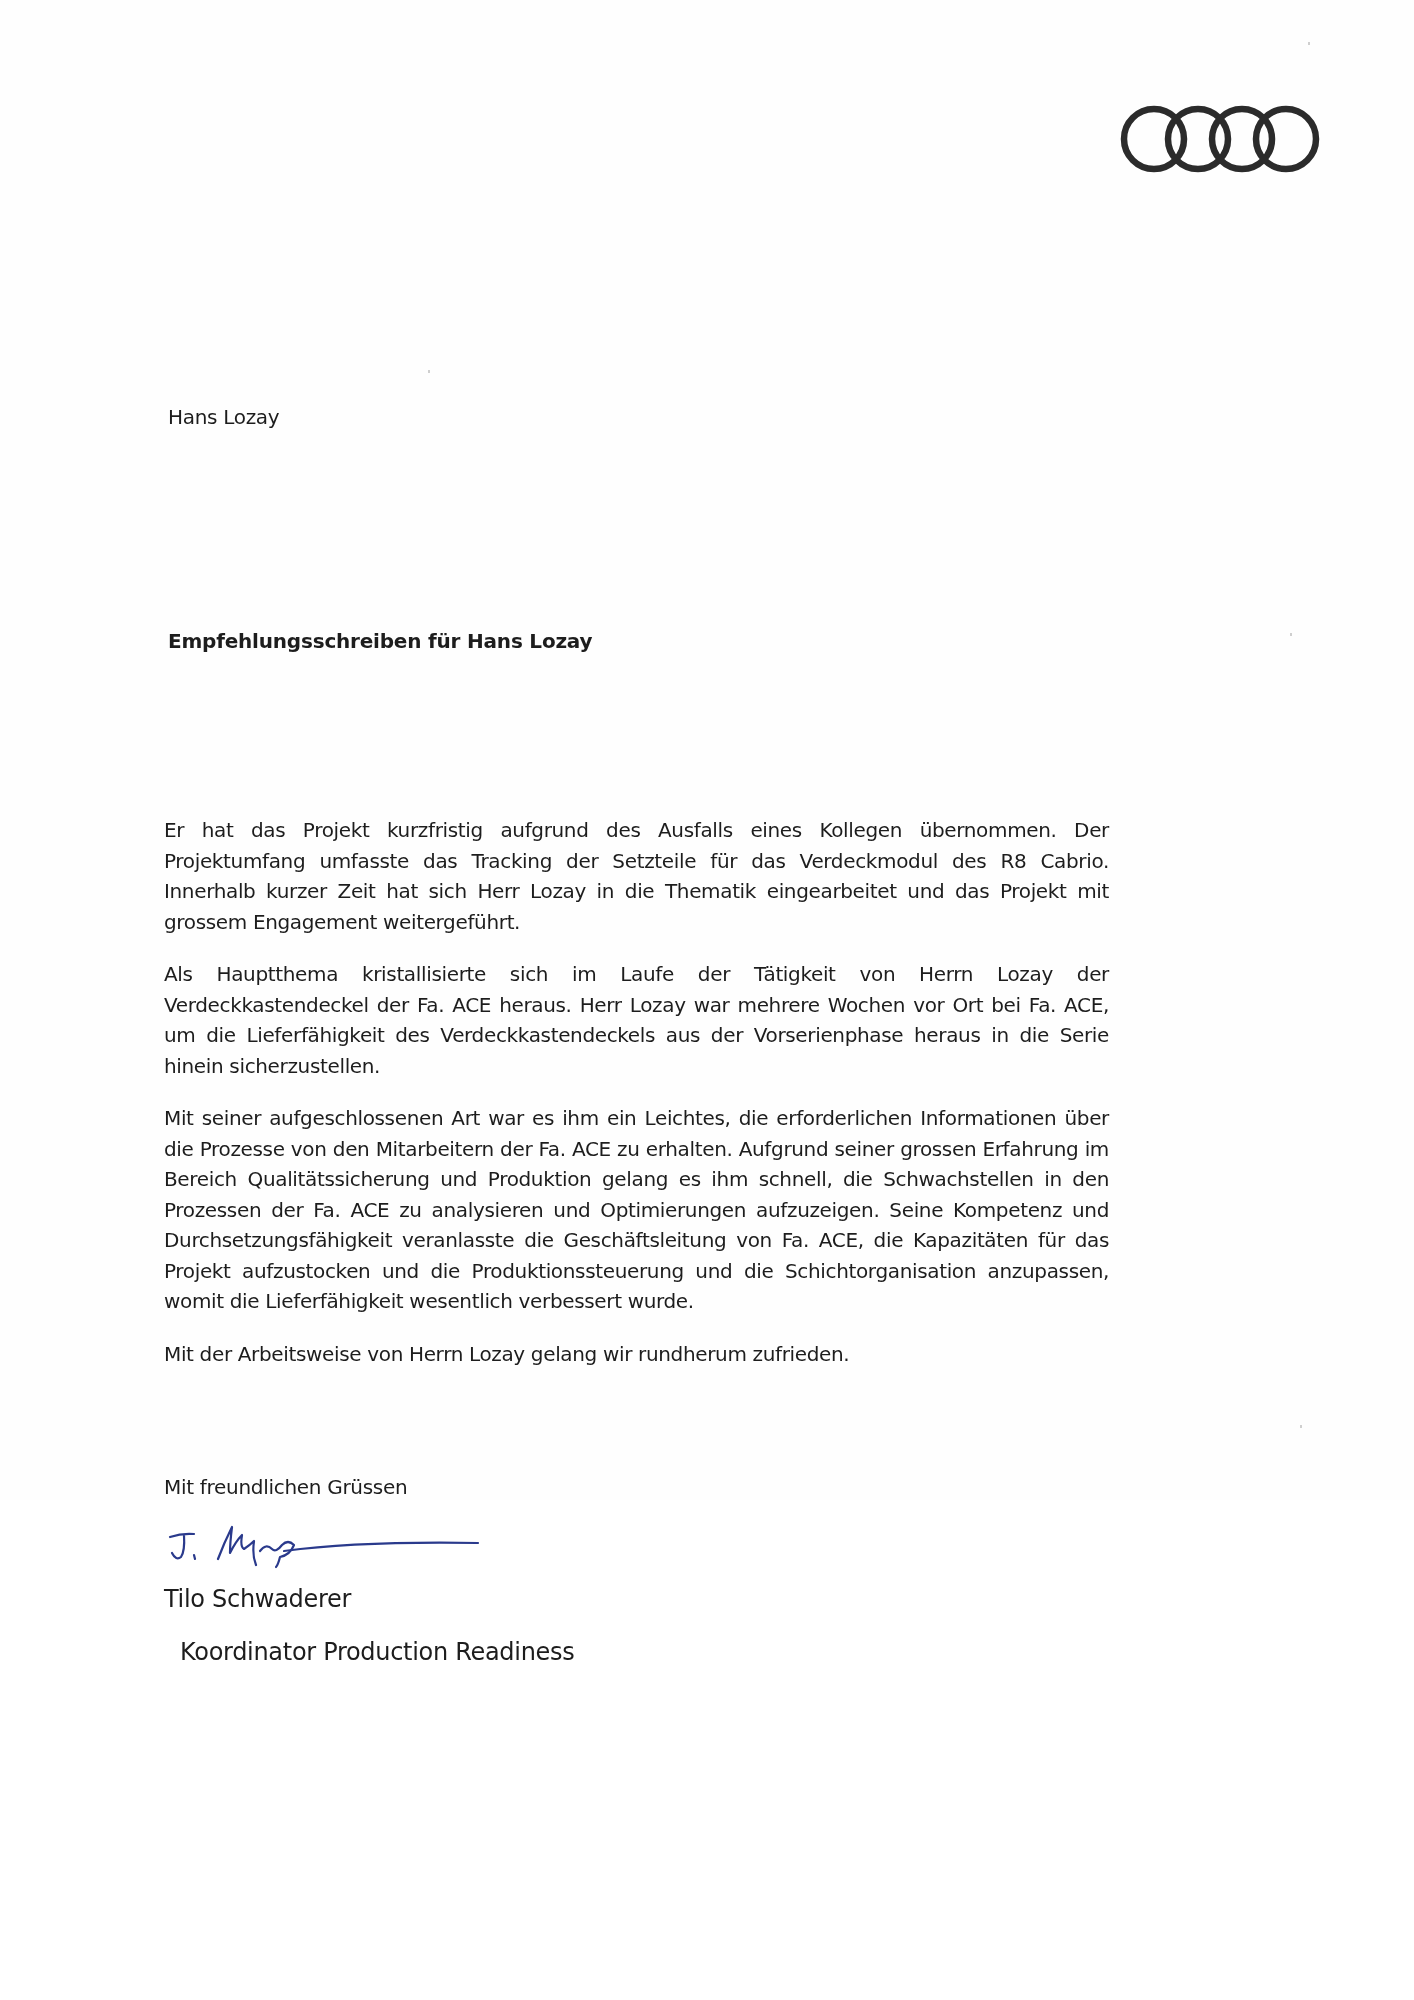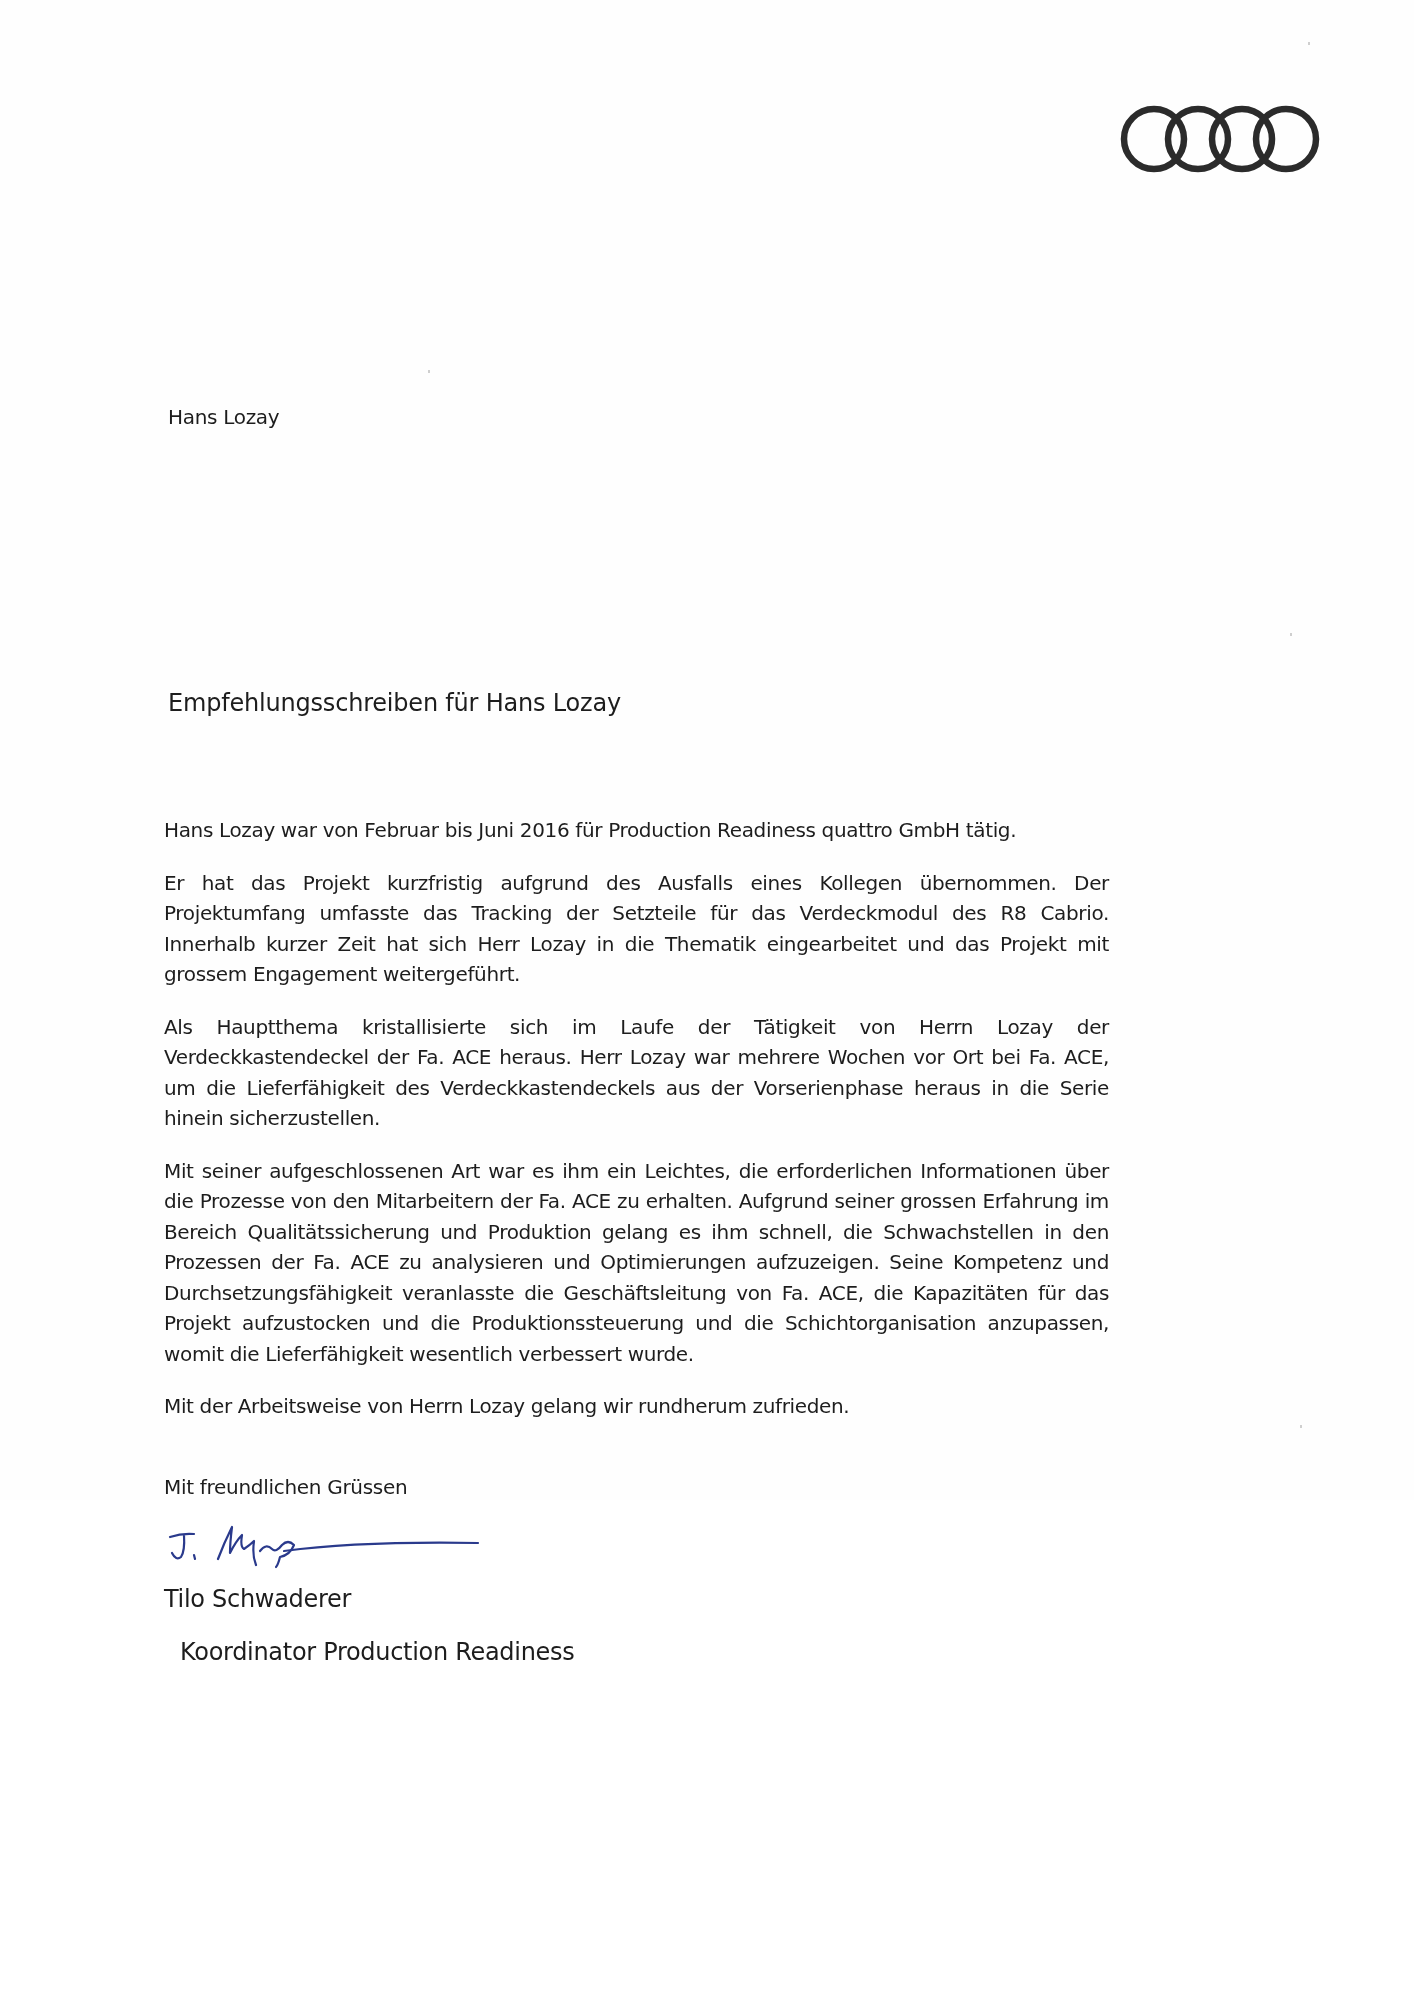--- a/index.html
+++ b/index.html
@@ -43,23 +43,23 @@
       font-size: 20px;
       letter-spacing: -0.3px;
       line-height: 29px;
     }
     .ref-block .gap {
       height: 28px;
     }
     .subject {
       position: absolute;
       left: 168px;
-      top: 689px;
-      font-size: 24px;
-      font-weight: normal;
+      top: 629px;
+      font-size: 20px;
+      font-weight: bold;
       letter-spacing: -0.2px;
     }
     .body {
       position: absolute;
       left: 164px;
       top: 815px;
       width: 945px;
       font-size: 20px;
       line-height: 30.5px;
       letter-spacing: -0.35px;
@@ -119,21 +119,20 @@
       <ellipse cx="168" cy="35" rx="30" ry="30"></ellipse>
     </g>
   </svg>
 
   <div class="recipient">Hans Lozay</div>
 
 
   <div class="subject">Empfehlungsschreiben für Hans Lozay</div>
 
   <div class="body">
-    <p class="nojust">Hans Lozay war von Februar bis Juni 2016 für Production Readiness quattro GmbH tätig.</p>
     <p>Er hat das Projekt kurzfristig aufgrund des Ausfalls eines Kollegen übernommen. Der Projektumfang umfasste das Tracking der Setzteile für das Verdeckmodul des R8 Cabrio. Innerhalb kurzer Zeit hat sich Herr Lozay in die Thematik eingearbeitet und das Projekt mit grossem Engagement weitergeführt.</p>
     <p>Als Hauptthema kristallisierte sich im Laufe der Tätigkeit von Herrn Lozay der Verdeckkastendeckel der Fa. ACE heraus. Herr Lozay war mehrere Wochen vor Ort bei Fa. ACE, um die Lieferfähigkeit des Verdeckkastendeckels aus der Vorserienphase heraus in die Serie hinein sicherzustellen.</p>
     <p>Mit seiner aufgeschlossenen Art war es ihm ein Leichtes, die erforderlichen Informationen über die Prozesse von den Mitarbeitern der Fa. ACE zu erhalten. Aufgrund seiner grossen Erfahrung im Bereich Qualitätssicherung und Produktion gelang es ihm schnell, die Schwachstellen in den Prozessen der Fa. ACE zu analysieren und Optimierungen aufzuzeigen. Seine Kompetenz und Durchsetzungsfähigkeit veranlasste die Geschäftsleitung von Fa. ACE, die Kapazitäten für das Projekt aufzustocken und die Produktionssteuerung und die Schichtorganisation anzupassen, womit die Lieferfähigkeit wesentlich verbessert wurde.</p>
     <p class="nojust">Mit der Arbeitsweise von Herrn Lozay gelang wir rundherum zufrieden.</p>
   </div>
 
   <div class="closing">Mit freundlichen Grüssen</div>
 
   <svg class="signature" viewBox="0 0 330 60" xmlns="http://www.w3.org/2000/svg">
     <g fill="none" stroke="#2a3a8c" stroke-width="2.2" stroke-linecap="round" stroke-linejoin="round">

